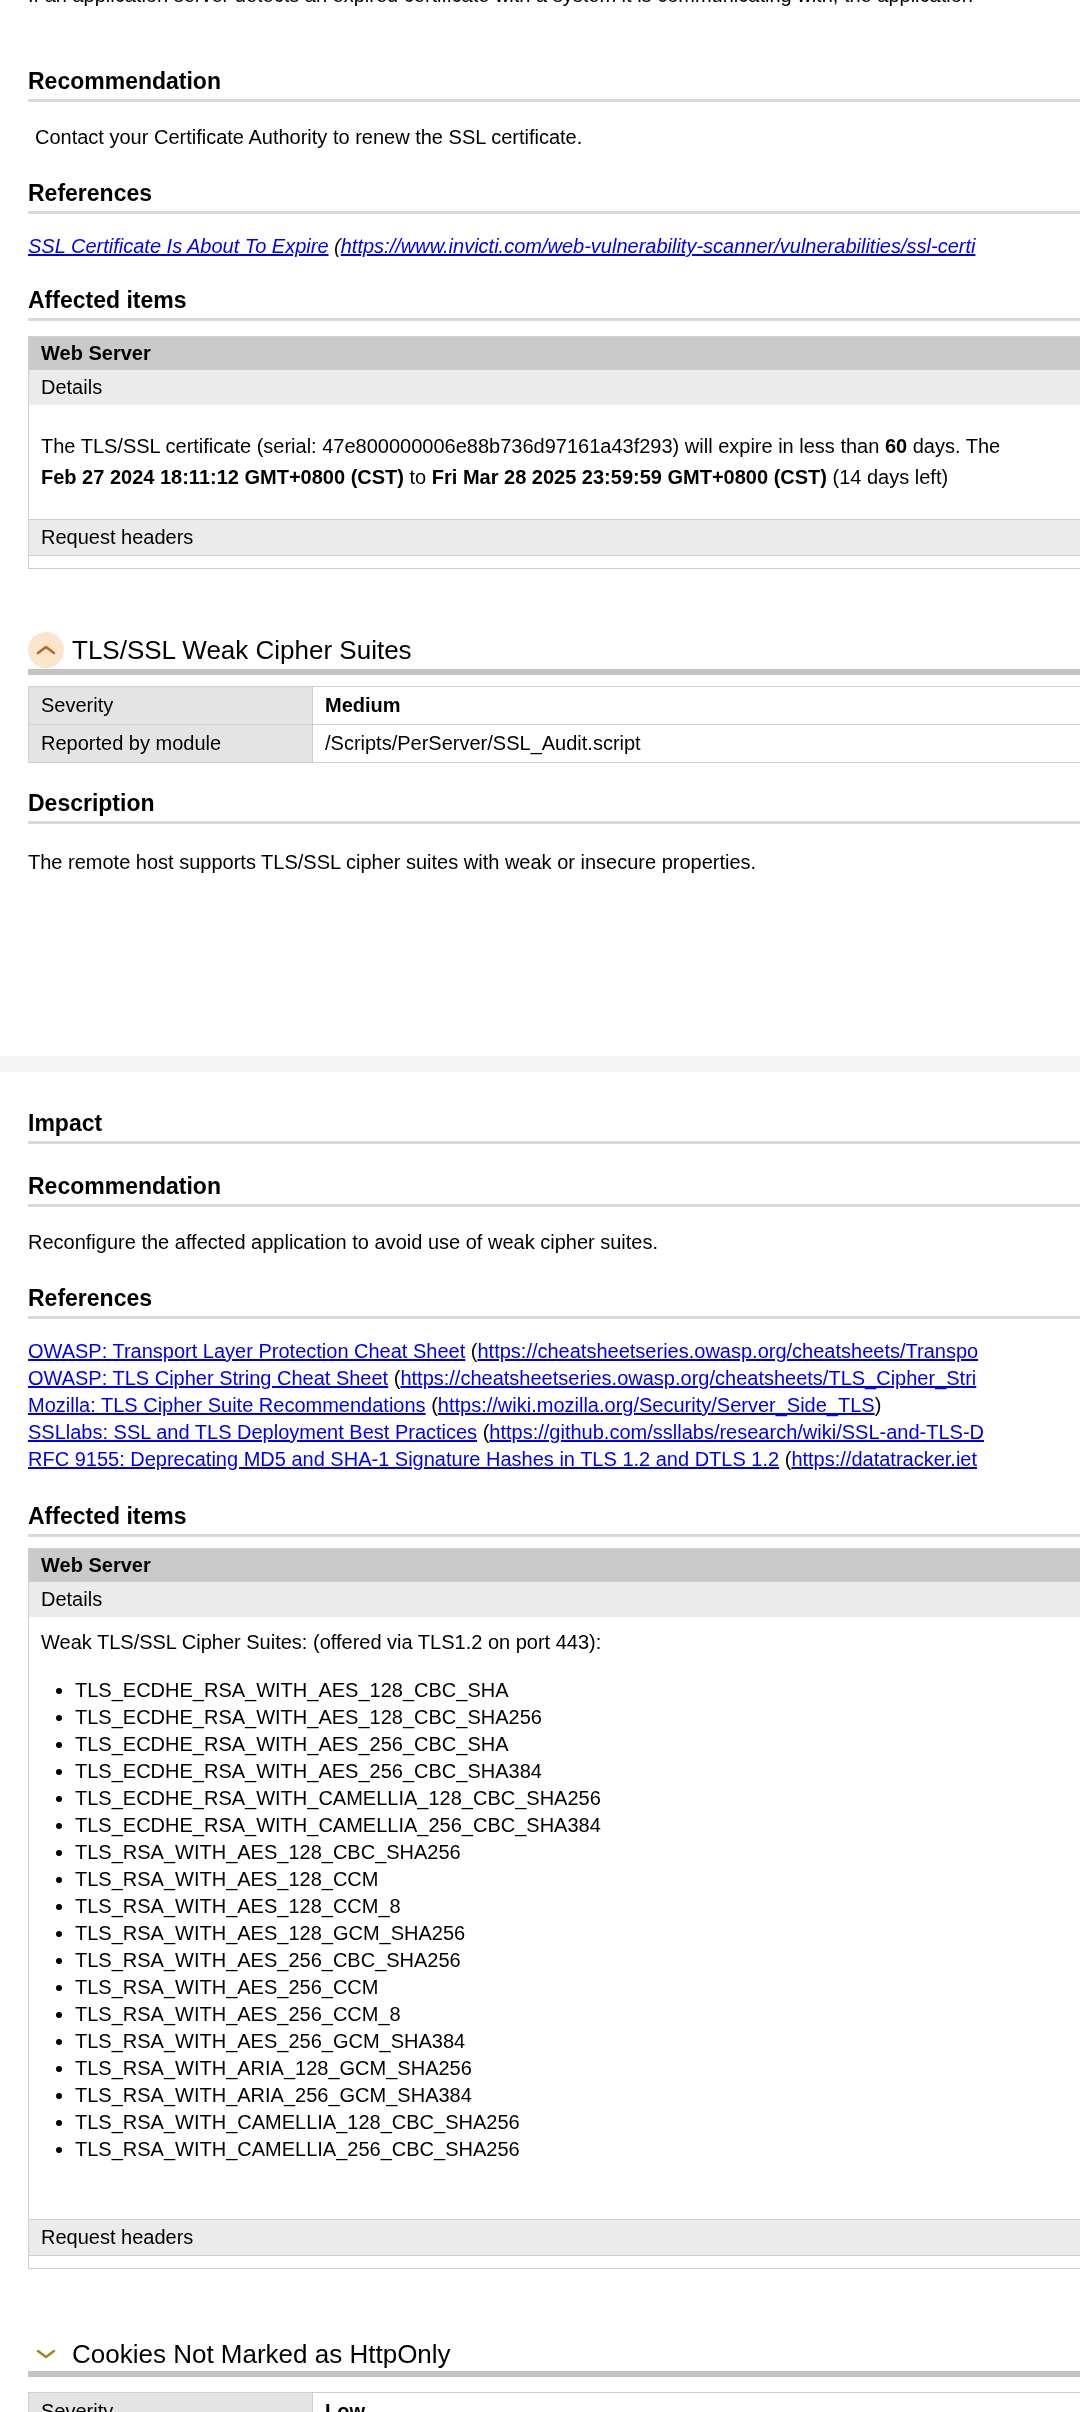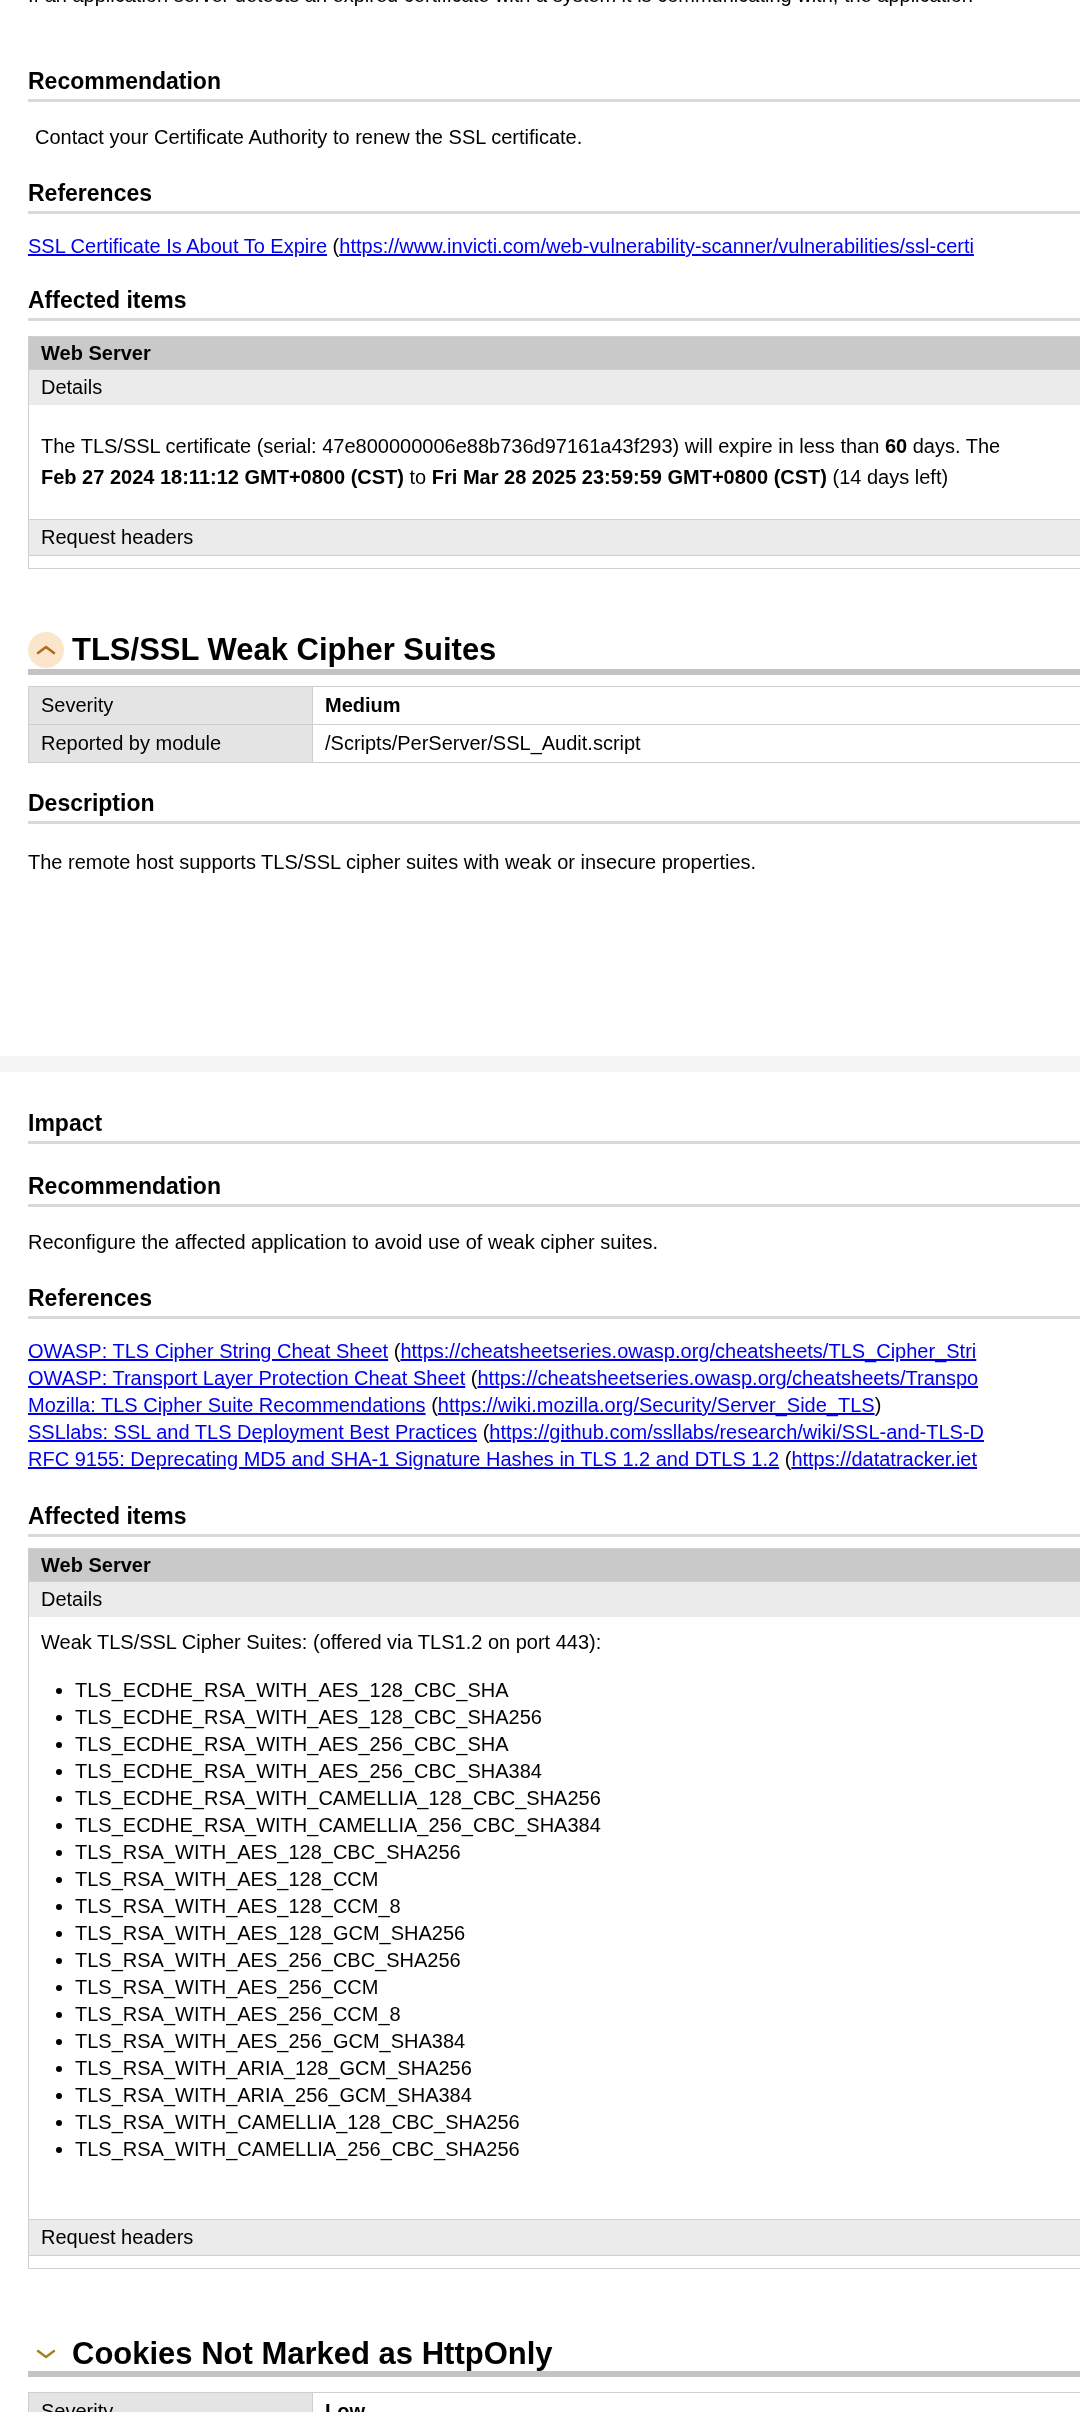--- a/index.html
+++ b/index.html
@@ -15,21 +15,21 @@
   .body-text { font-size: 20px; line-height: 27px; }
   .nowrap { white-space: nowrap; }
 
   .sec-heading { font-size: 23px; font-weight: bold; line-height: 26px; }
   .heading-rule { height: 3px; background: #d9d9d9; width: 100%; }
   .thick-rule { height: 6px; background: #c3c3c3; width: 100%; }
 
   .vuln-title-row { display: flex; align-items: center; height: 40px; }
   .icon-box { width: 36px; height: 36px; display: flex; align-items: center; justify-content: center; flex: 0 0 36px; margin-right: 8px; }
   .icon-circle { background: #fbe6cc; border-radius: 50%; }
-  .vuln-title { font-size: 31px; font-weight: bold; white-space: nowrap; }
+  .vuln-title { font-size: 26px; font-weight: normal; white-space: nowrap; }
 
   a.ref, .ref-url { color: #0000ee; text-decoration: underline; cursor: pointer; }
   .paren { color: #000; text-decoration: none; }
   .ref-line { font-size: 20px; line-height: 27px; white-space: nowrap; }
 
   .tbl { width: 1326px; border: 1px solid #cfcfcf; }
   .trow { display: flex; align-items: center; padding: 0 12px; border-top: 1px solid #cfcfcf; }
   .trow.first { border-top: none; }
   .trow.hdr { height: 32px; background: #c9c9c9; font-weight: bold; font-size: 20px; }
   .trow.sub { height: 36px; background: #ebebeb; font-size: 20px; }
@@ -60,21 +60,21 @@
     <div class="abs body-text" style="top:-18px;">
       <div class="nowrap">If an application server detects an expired certificate with a system it is communicating with, the application</div>
     </div>
 
     <div class="abs sec-heading" style="top:68px;">Recommendation</div>
     <div class="abs heading-rule" style="top:99px;"></div>
     <div class="abs body-text" style="top:124px;margin-left:7px;">Contact your Certificate Authority to renew the SSL certificate.</div>
 
     <div class="abs sec-heading" style="top:180px;">References</div>
     <div class="abs heading-rule" style="top:211px;"></div>
-    <div class="abs ref-line" style="top:233px;">
+    <div class="abs ref-line" style="top:233px;font-style:italic;">
       <a class="ref">SSL Certificate Is About To Expire</a><span class="paren"> (</span><span class="ref-url">https://www.invicti.com/web-vulnerability-scanner/vulnerabilities/ssl-certi</span>
     </div>
 
     <div class="abs sec-heading" style="top:287px;">Affected items</div>
     <div class="abs heading-rule" style="top:318px;"></div>
 
     <div class="abs tbl" style="top:336px;">
       <div class="trow hdr first">Web Server</div>
       <div class="trow sub">Details</div>
       <div class="tcontent cert">
@@ -115,24 +115,24 @@
 
     <div class="abs sec-heading" style="top:1173px;">Recommendation</div>
     <div class="abs heading-rule" style="top:1204px;"></div>
     <div class="abs body-text" style="top:1229px;">Reconfigure the affected application to avoid use of weak cipher suites.</div>
 
     <div class="abs sec-heading" style="top:1285px;">References</div>
     <div class="abs heading-rule" style="top:1316px;"></div>
 
     <div class="abs" style="top:1338px;">
       <div class="ref-line">
-        <a class="ref">OWASP: TLS Cipher String Cheat Sheet</a><span class="paren"> (</span><span class="ref-url">https://cheatsheetseries.owasp.org/cheatsheets/TLS_Cipher_Stri</span><span class="paren"></span>
+        <a class="ref">OWASP: Transport Layer Protection Cheat Sheet</a><span class="paren"> (</span><span class="ref-url">https://cheatsheetseries.owasp.org/cheatsheets/Transpo</span><span class="paren"></span>
       </div>
       <div class="ref-line">
-        <a class="ref">OWASP: Transport Layer Protection Cheat Sheet</a><span class="paren"> (</span><span class="ref-url">https://cheatsheetseries.owasp.org/cheatsheets/Transpo</span><span class="paren"></span>
+        <a class="ref">OWASP: TLS Cipher String Cheat Sheet</a><span class="paren"> (</span><span class="ref-url">https://cheatsheetseries.owasp.org/cheatsheets/TLS_Cipher_Stri</span><span class="paren"></span>
       </div>
       <div class="ref-line">
         <a class="ref">Mozilla: TLS Cipher Suite Recommendations</a><span class="paren"> (</span><span class="ref-url">https://wiki.mozilla.org/Security/Server_Side_TLS</span><span class="paren">)</span>
       </div>
       <div class="ref-line">
         <a class="ref">SSLlabs: SSL and TLS Deployment Best Practices</a><span class="paren"> (</span><span class="ref-url">https://github.com/ssllabs/research/wiki/SSL-and-TLS-D</span><span class="paren"></span>
       </div>
       <div class="ref-line">
         <a class="ref">RFC 9155: Deprecating MD5 and SHA-1 Signature Hashes in TLS 1.2 and DTLS 1.2</a><span class="paren"> (</span><span class="ref-url">https://datatracker.iet</span><span class="paren"></span>
       </div>

